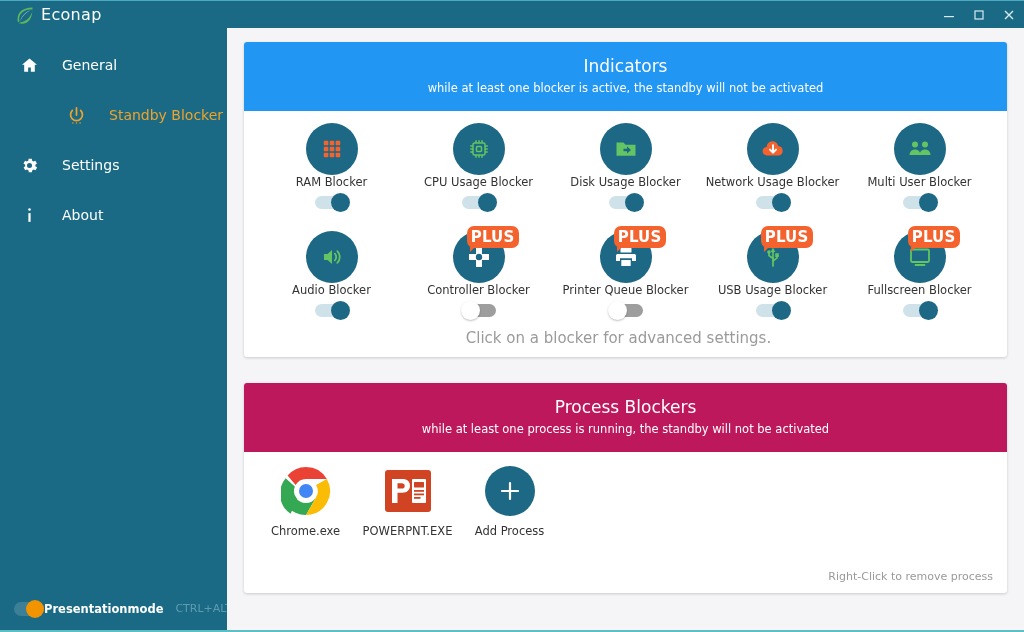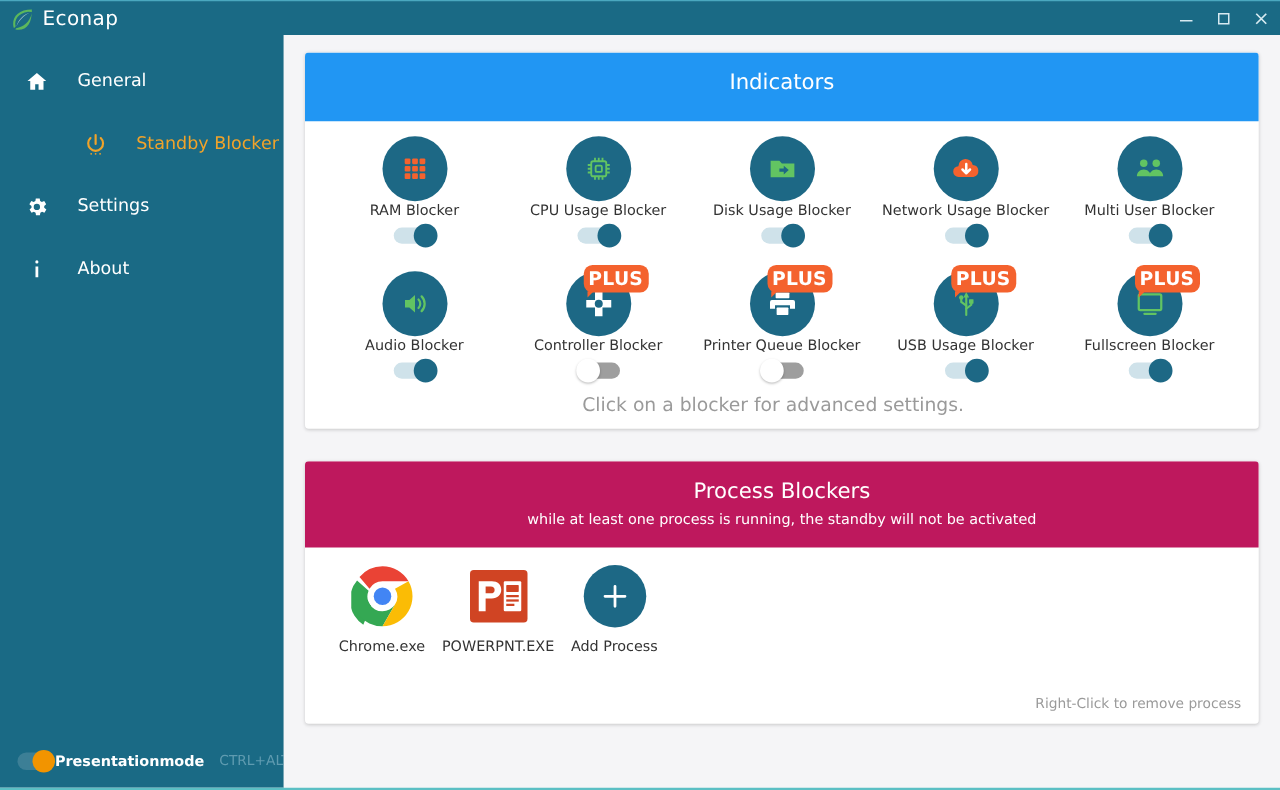--- a/index.html
+++ b/index.html
@@ -18,21 +18,21 @@
   }
 
   
   #titlebar {
     position: absolute; top: 0; left: 0;
     width: 1024px; height: 28px;
     background: #1a6a85;
     display: flex; align-items: center;
     border-top: 1px solid #4aa8bf;
   }
-  #brand { display: flex; align-items: center; gap: 6px; padding-left: 8px; }
+  #brand { display: flex; align-items: center; gap: 6px; padding-left: 15px; }
   #leaf-icon { width: 20px; height: 20px; display: block; }
   #brand-name {
     color: #ffffff; font-size: 16px; letter-spacing: .3px;
     font-family: "DejaVu Sans", sans-serif;
   }
   #winctl { margin-left: auto; display: flex; align-items: center; height: 28px; }
   .wbtn {
     width: 30px; height: 28px; display: flex; align-items: center; justify-content: center;
     color: #d7eaf1; font-size: 13px; line-height: 1;
   }
@@ -137,21 +137,21 @@
   }
   .toggle.on .knob { right: -1px; background: #1d6885; }
   .toggle.off .knob { left: -1px; background: #ffffff; box-shadow: 0 1px 2px rgba(0,0,0,.25); }
   .card-hint {
     text-align: center; font-size: 15px; color: #9a9a9a;
     padding: 4px 14px 10px 0; font-family: "DejaVu Sans", sans-serif;
   }
 
   
   #process-card { margin-top: 26px; }
-  #process-body { padding: 14px 14px 0 24px; display: flex; gap: 18px; min-height: 118px; }
+  #process-body { padding: 14px 14px 0 24px; display: flex; gap: 27px; min-height: 118px; }
   .process {
     width: 75px; display: flex; flex-direction: column; align-items: center;
   }
   .p-icon { width: 50px; height: 50px; }
   .p-icon svg { display: block; }
   .p-add {
     width: 50px; height: 50px; border-radius: 50%; background: #1d6885;
     display: flex; align-items: center; justify-content: center;
   }
   .p-label {
@@ -247,20 +247,21 @@
       <span id="pres-label">Presentationmode</span>
       <span id="pres-hint">CTRL+ALT+P</span>
     </div>
   </div>
 
   <div id="main">
 
     <div class="card">
       <div class="card-header hdr-blue">
         <div class="card-title">Indicators</div>
+        <div class="card-sub">while at least one blocker is active, the standby will not be activated</div>
       </div>
 
       <div id="blocker-body">
 
         <div class="blocker-row">
 
           <div class="blocker">
             <div class="b-circle-wrap">
               <div class="b-circle">
                 <svg width="22" height="22" viewBox="0 0 24 24">

